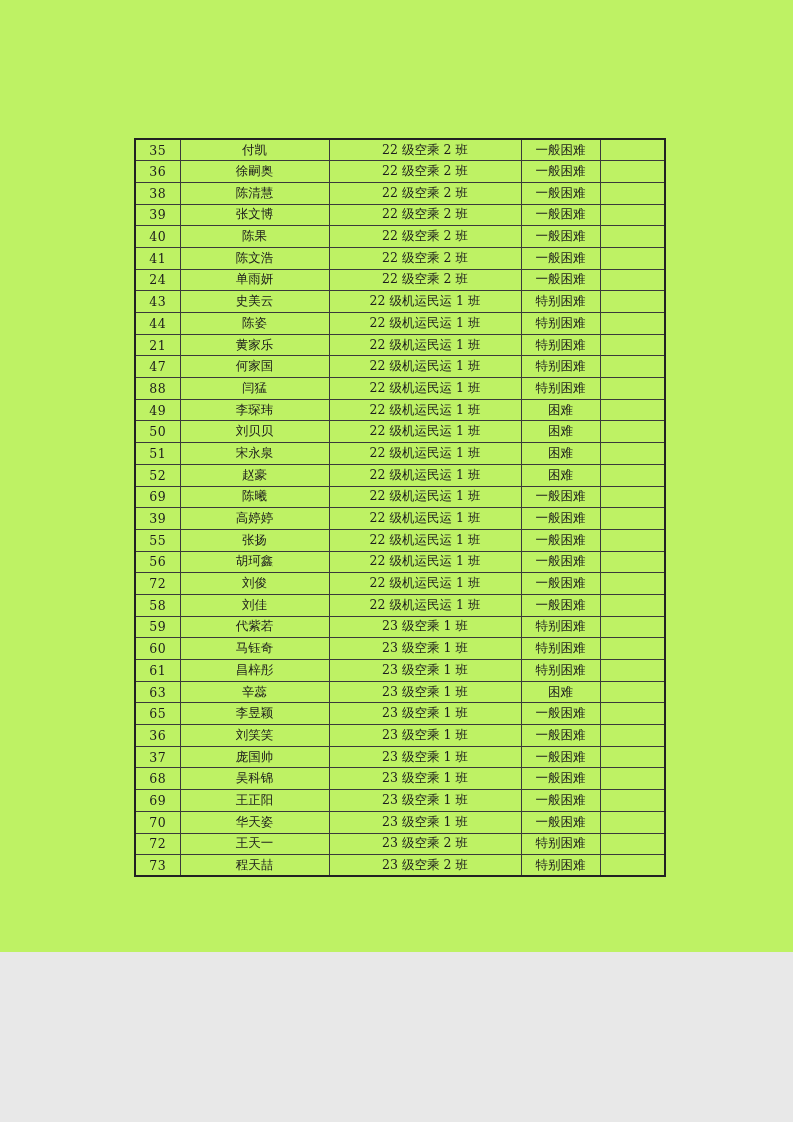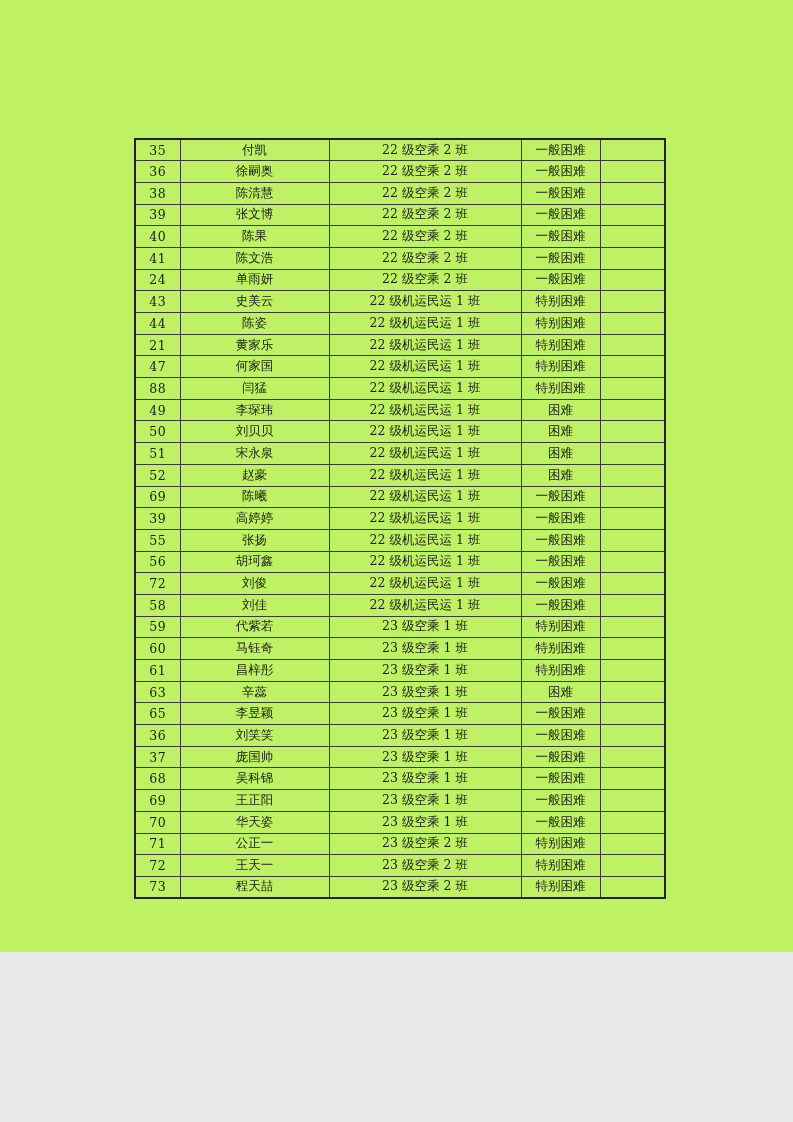--- a/index.html
+++ b/index.html
@@ -279,27 +279,20 @@
           <td class="col-note"></td>
         </tr>
         <tr>
           <td class="col-no">70</td>
           <td class="col-name">华天姿</td>
           <td class="col-cls">23 级空乘 1 班</td>
           <td class="col-level">一般困难</td>
           <td class="col-note"></td>
         </tr>
         <tr>
-          <td class="col-no">71</td>
-          <td class="col-name">公正一</td>
-          <td class="col-cls">23 级空乘 2 班</td>
-          <td class="col-level">特别困难</td>
-          <td class="col-note"></td>
-        </tr>
-        <tr>
           <td class="col-no">72</td>
           <td class="col-name">王天一</td>
           <td class="col-cls">23 级空乘 2 班</td>
           <td class="col-level">特别困难</td>
           <td class="col-note"></td>
         </tr>
         <tr>
           <td class="col-no">73</td>
           <td class="col-name">程天喆</td>
           <td class="col-cls">23 级空乘 2 班</td>

